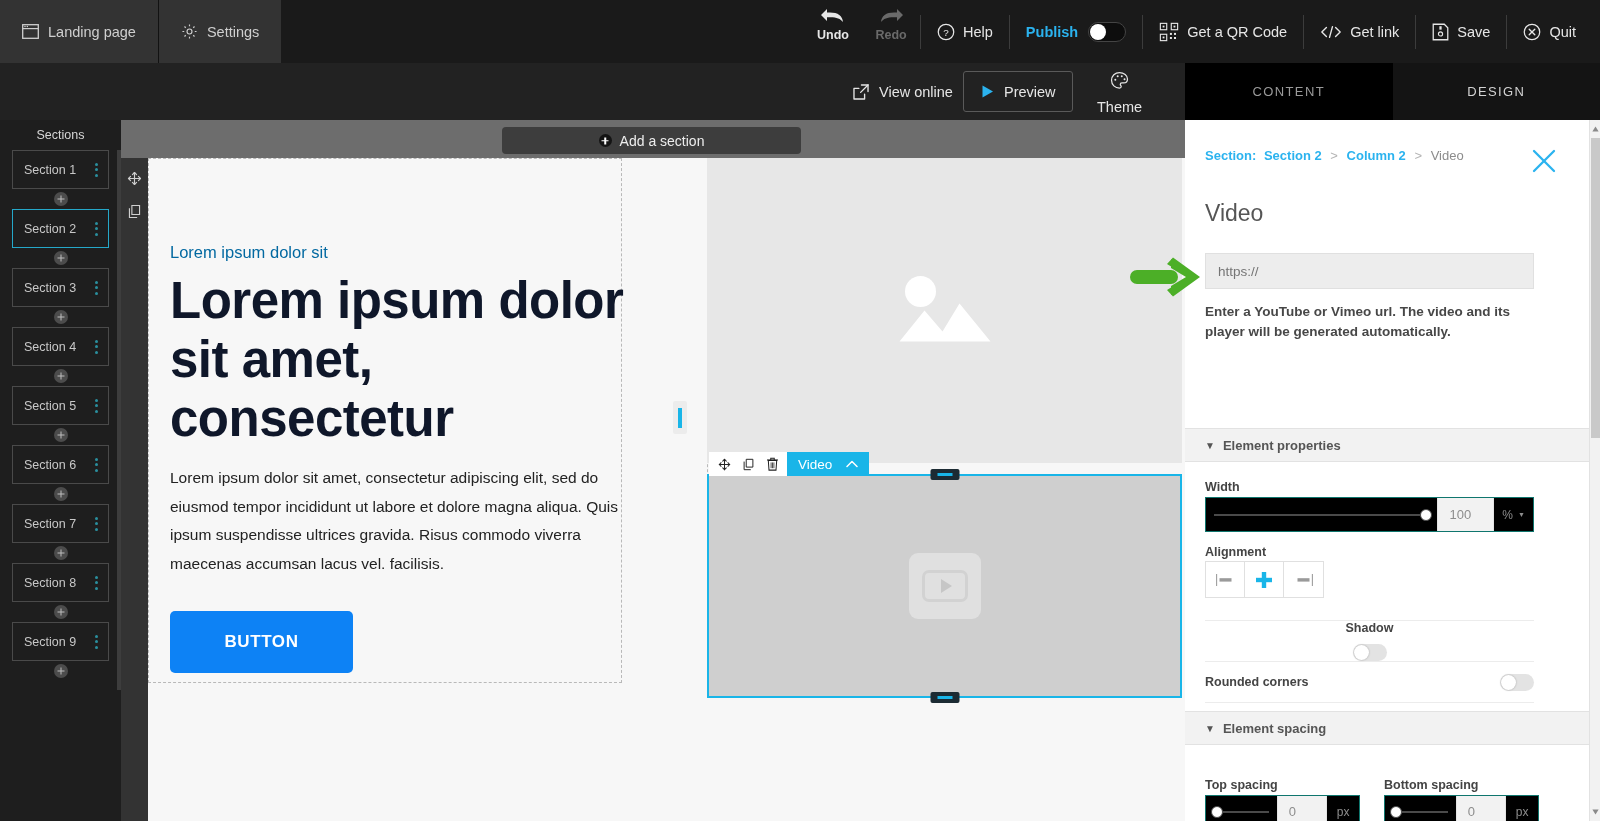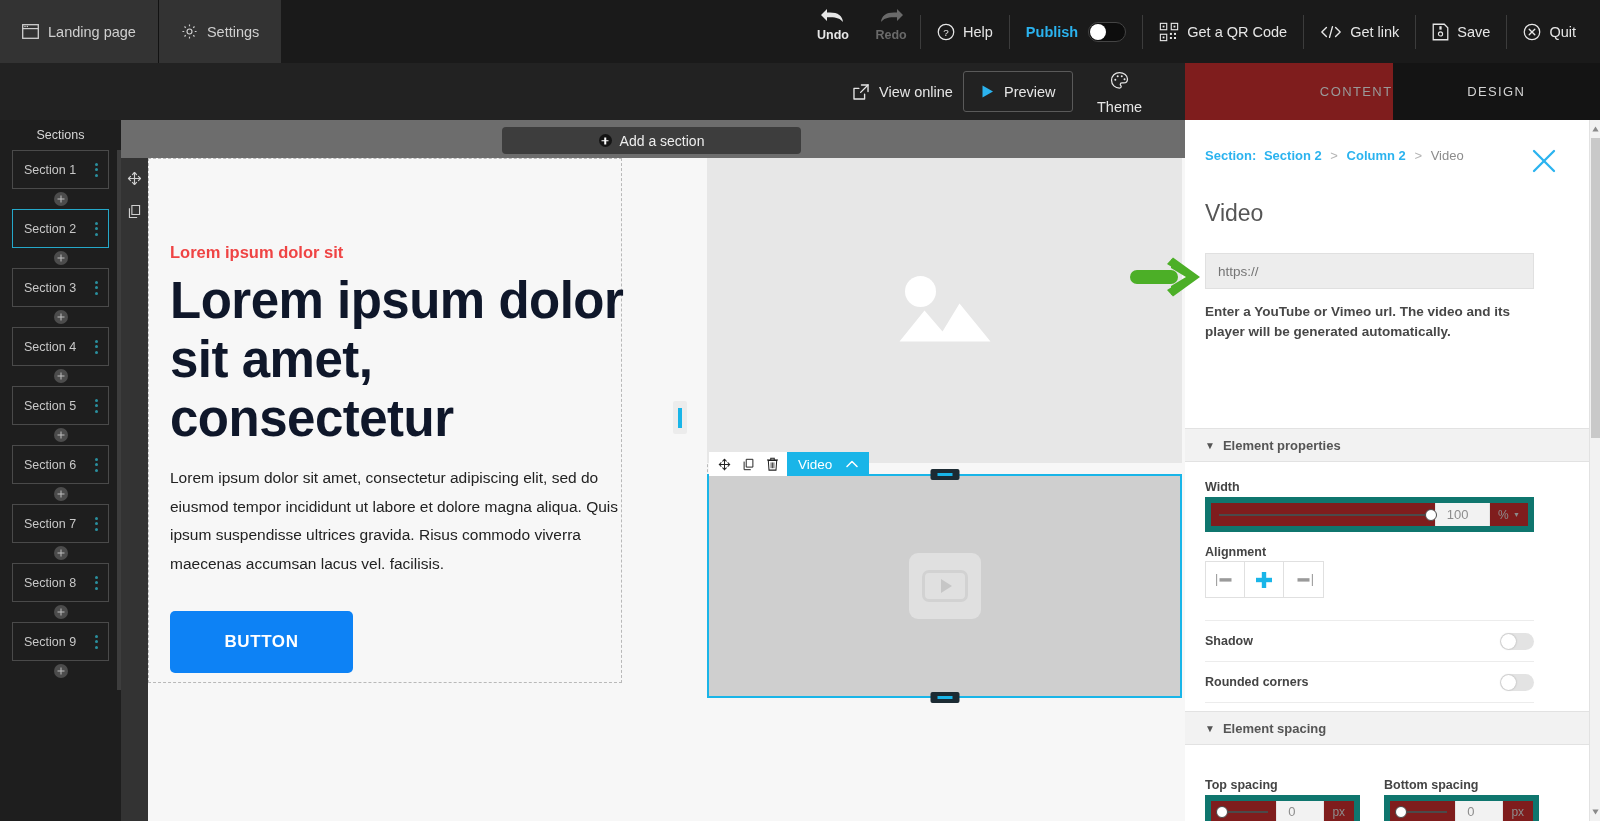--- a/index.html
+++ b/index.html
@@ -143,21 +143,21 @@
   .col-left {
     position:absolute; left: 0; top: 0; width: 474px; height: 525px;
     background: #f7f7f7; border: 1px dashed #b9b9b9;
   }
   .col-right {
     position:absolute; left: 559px; top: 0; width: 475px; height: 525px;
     border-left: 1px dashed #b9b9b9;
   }
   .kicker {
     position:absolute; left: 21px; top: 84px; width: 430px;
-    color: #ef4444; font-size: 16.5px; font-weight: bold;
+    color: #0369a1; font-size: 16.5px; font-weight: normal;
   }
   .headline {
     position:absolute; left: 21px; top: 112px; width: 470px;
     color: #0f172a; font-size: 51px; font-weight: bold; line-height: 1.16;
     letter-spacing: -0.5px;
   }
   .bodytext {
     position:absolute; left: 21px; top: 305px; width: 475px;
     color: #222; font-size: 15.5px; line-height: 1.85;
   }
@@ -229,21 +229,21 @@
   
   .rightpanel {
     position: absolute; left: 1185px; top: 63px; width: 415px; height: 758px;
     background: #ffffff;
   }
   .rp-tabs { display: flex; height: 57px; }
   .rp-tab {
     flex: 1; display:flex; align-items:center; justify-content:center;
     font-size: 13px; letter-spacing: 1.4px; cursor:pointer;
   }
-  .rp-tab.active { background: #7f1d1d; color: #9a9a9a; justify-content: flex-end; }
+  .rp-tab.active { background: #000000; color: #9a9a9a; }
   .rp-tab.inactive { background: #141414; color: #d3d3d3; }
 
   .rp-body {
     position:absolute; left: 0; top: 57px; width: 415px; height: 701px;
     background: #ffffff; overflow: hidden;
   }
   .rp-scrollbar {
     position:absolute; right: 0; top: 57px; width: 11px; height: 701px; background: #f2f2f2;
     border-left: 1px solid #e2e2e2;
   }
@@ -281,21 +281,21 @@
     background: #f2f2f2; border-top: 1px solid #e2e2e2; border-bottom: 1px solid #e2e2e2;
     display:flex; align-items:center; gap: 8px; padding-left: 20px;
     font-size: 13px; font-weight: bold; color: #555; cursor:pointer;
   }
   .acc-head .caret { font-size: 10px; color: #555; }
   #acc-props { top: 308px; }
   #acc-spacing { top: 591px; }
 
   .fld-label { position:absolute; font-size: 12.5px; font-weight: bold; color: #444; }
   .ctrl-box {
-    position:absolute; border: 6px solid #0f766e; background: #7f1d1d; display:flex; align-items:stretch;
+    position:absolute; border: 1px solid #0f766e; background: #000000; display:flex; align-items:stretch;
   }
   .slider-cell { position:relative; display:flex; align-items:center; }
   .slider-track { position:absolute; height: 2px; background: #4a4a4a; }
   .slider-knob {
     position:absolute; width: 12px; height: 12px; border-radius: 50%;
     background: #fff; border: 1.6px solid #4a4a4a; cursor: pointer;
   }
   .num-cell {
     background: #f2f2f2; border-left: 1px solid #e4e4e4;
     display:flex; align-items:center; padding-left: 11px;
@@ -795,21 +795,21 @@
         <div class="align-btn">
           <svg width="20" height="16" viewBox="0 0 20 16">
               <line x1="18.4" y1="2" x2="18.4" y2="14" stroke="#9e9e9e" stroke-width="1.1"></line>
               <rect x="3.5" y="6.2" width="12" height="3.4" fill="#9a9a9a"></rect>
             </svg>
         </div>
       </div>
 
       <div class="hr-line" style="top:500px;"></div>
 
-      <div class="row-toggle" style="top:501px;">
+      <div class="row-toggle" style="top:501px;flex-direction:column;">
         <span class="rl">Shadow</span>
         <span class="toggle-off"></span>
       </div>
 
       <div class="row-toggle" style="top:542px;">
         <span class="rl">Rounded corners</span>
         <span class="toggle-off"></span>
       </div>
 
       <div class="acc-head" id="acc-spacing">

